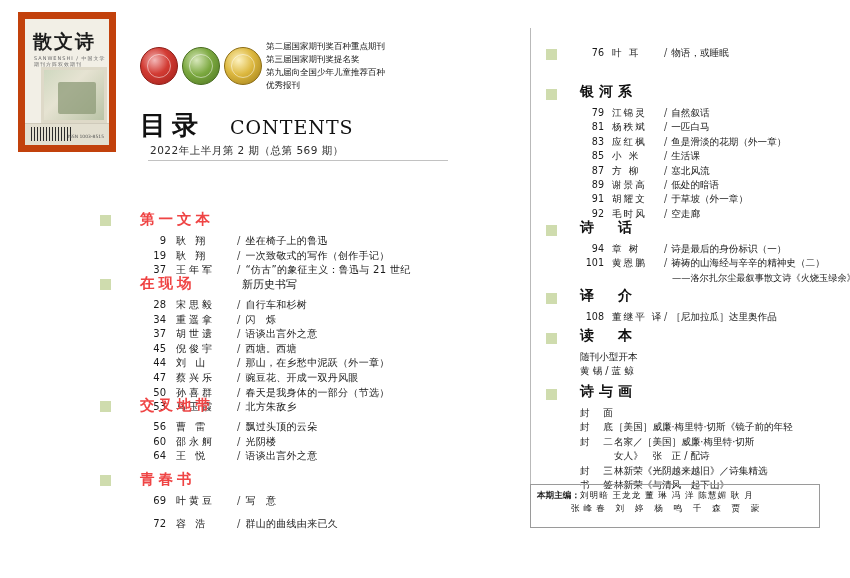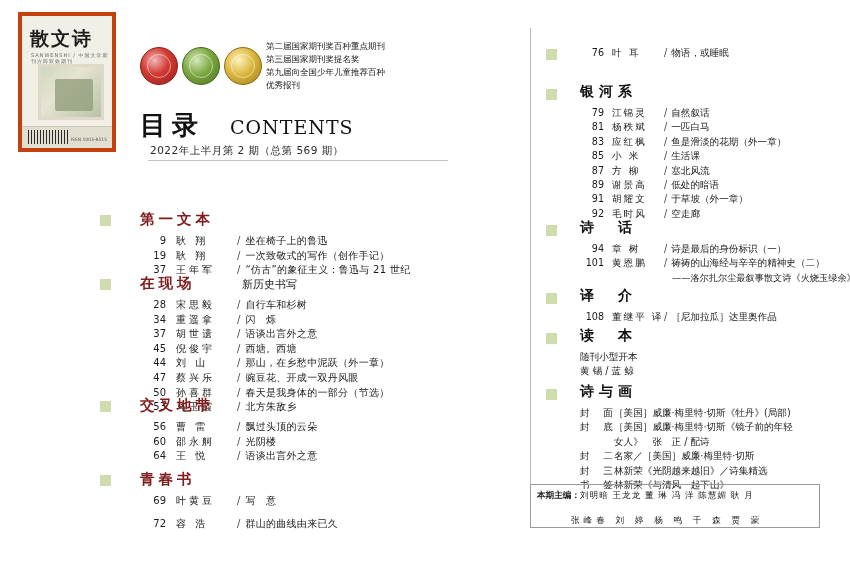--- a/index.html
+++ b/index.html
@@ -22,21 +22,21 @@
     border-left: 1px solid #b9b9b9;
     padding-left: 16px;
   }
 
   
   .cover {
     position: absolute;
     left: 18px; top: 12px;
     width: 98px; height: 140px;
     background: #f2efe6;
-    border: 4px solid #c2410c;
+    border: 7px solid #c2410c;
     overflow: hidden;
   }
   .cover-title {
     position: absolute;
     left: 8px; top: 10px;
     font-size: 19px;
     letter-spacing: 2px;
     color: #1c1c1c;
     font-family: "DejaVu Serif", "Liberation Serif", serif;
     font-weight: bold;
@@ -164,21 +164,21 @@
     left: 0; top: 3px;
     width: 11px; height: 11px;
     background: #cfdcae;
   }
   .sec-title {
     position: absolute;
     left: 40px; top: -2px;
     font-size: 14.5px;
     font-weight: bold;
     letter-spacing: 4px;
-    color: #7f1d1d;
+    color: #ef4444;
     font-family: "DejaVu Serif", "Liberation Serif", serif;
     white-space: nowrap;
   }
   .entries {
     position: absolute;
     left: 40px; top: 22px;
     width: 430px;
   }
   .entry {
     display: flex;
@@ -289,21 +289,21 @@
     padding: 4px 6px;
   }
   .credits-line {
     font-size: 8.6px;
     line-height: 13px;
     color: #1a1a1a;
     white-space: nowrap;
     letter-spacing: 1px;
   }
   .credits-line .lbl { font-weight: bold; letter-spacing: 0; }
-  .credits-line.indent { padding-left: 34px; letter-spacing: 4px; margin-top: 12px; }
+  .credits-line.indent { padding-left: 34px; letter-spacing: 4px; }
 </style>
 </head>
 <body>
 
 <div id="page">
 
   <div class="cover">
     <div class="cover-title">散文诗</div>
     <div class="cover-sub">SANWENSHI / 中国文学期刊方阵双效期刊</div>
     <div class="cover-art">
@@ -574,33 +574,32 @@
       </div>
     </div>
   </div>
 
   <div class="r-section" style="left:546px; top:386px; width:280px;">
     <div class="r-marker"></div>
     <div class="r-title">诗与画</div>
     <div class="r-entries">
       <div class="r-plain">
         <span class="lbl">封　面</span>
-        <span class="val">［美国］威廉·梅里特·切斯《牡丹》(局部)</span>
       </div>
       <div class="r-plain">
         <span class="lbl">封　底</span>
         <span class="val">［美国］威廉·梅里特·切斯《镜子前的年轻</span>
       </div>
       <div class="r-plain">
+        <span class="lbl">封　二</span>
+        <span class="val">名家／［美国］威廉·梅里特·切斯</span>
+      </div>
+      <div class="r-plain">
         <span class="lbl"></span>
         <span class="val">女人》　张　正 / 配诗</span>
-      </div>
-      <div class="r-plain">
-        <span class="lbl">封　二</span>
-        <span class="val">名家／［美国］威廉·梅里特·切斯</span>
       </div>
       <div class="r-plain">
         <span class="lbl">封　三</span>
         <span class="val">林新荣《光阴越来越旧》／诗集精选</span>
       </div>
       <div class="r-plain">
         <span class="lbl">书　签</span>
         <span class="val">林新荣《与清风一起下山》</span>
       </div>
     </div>

